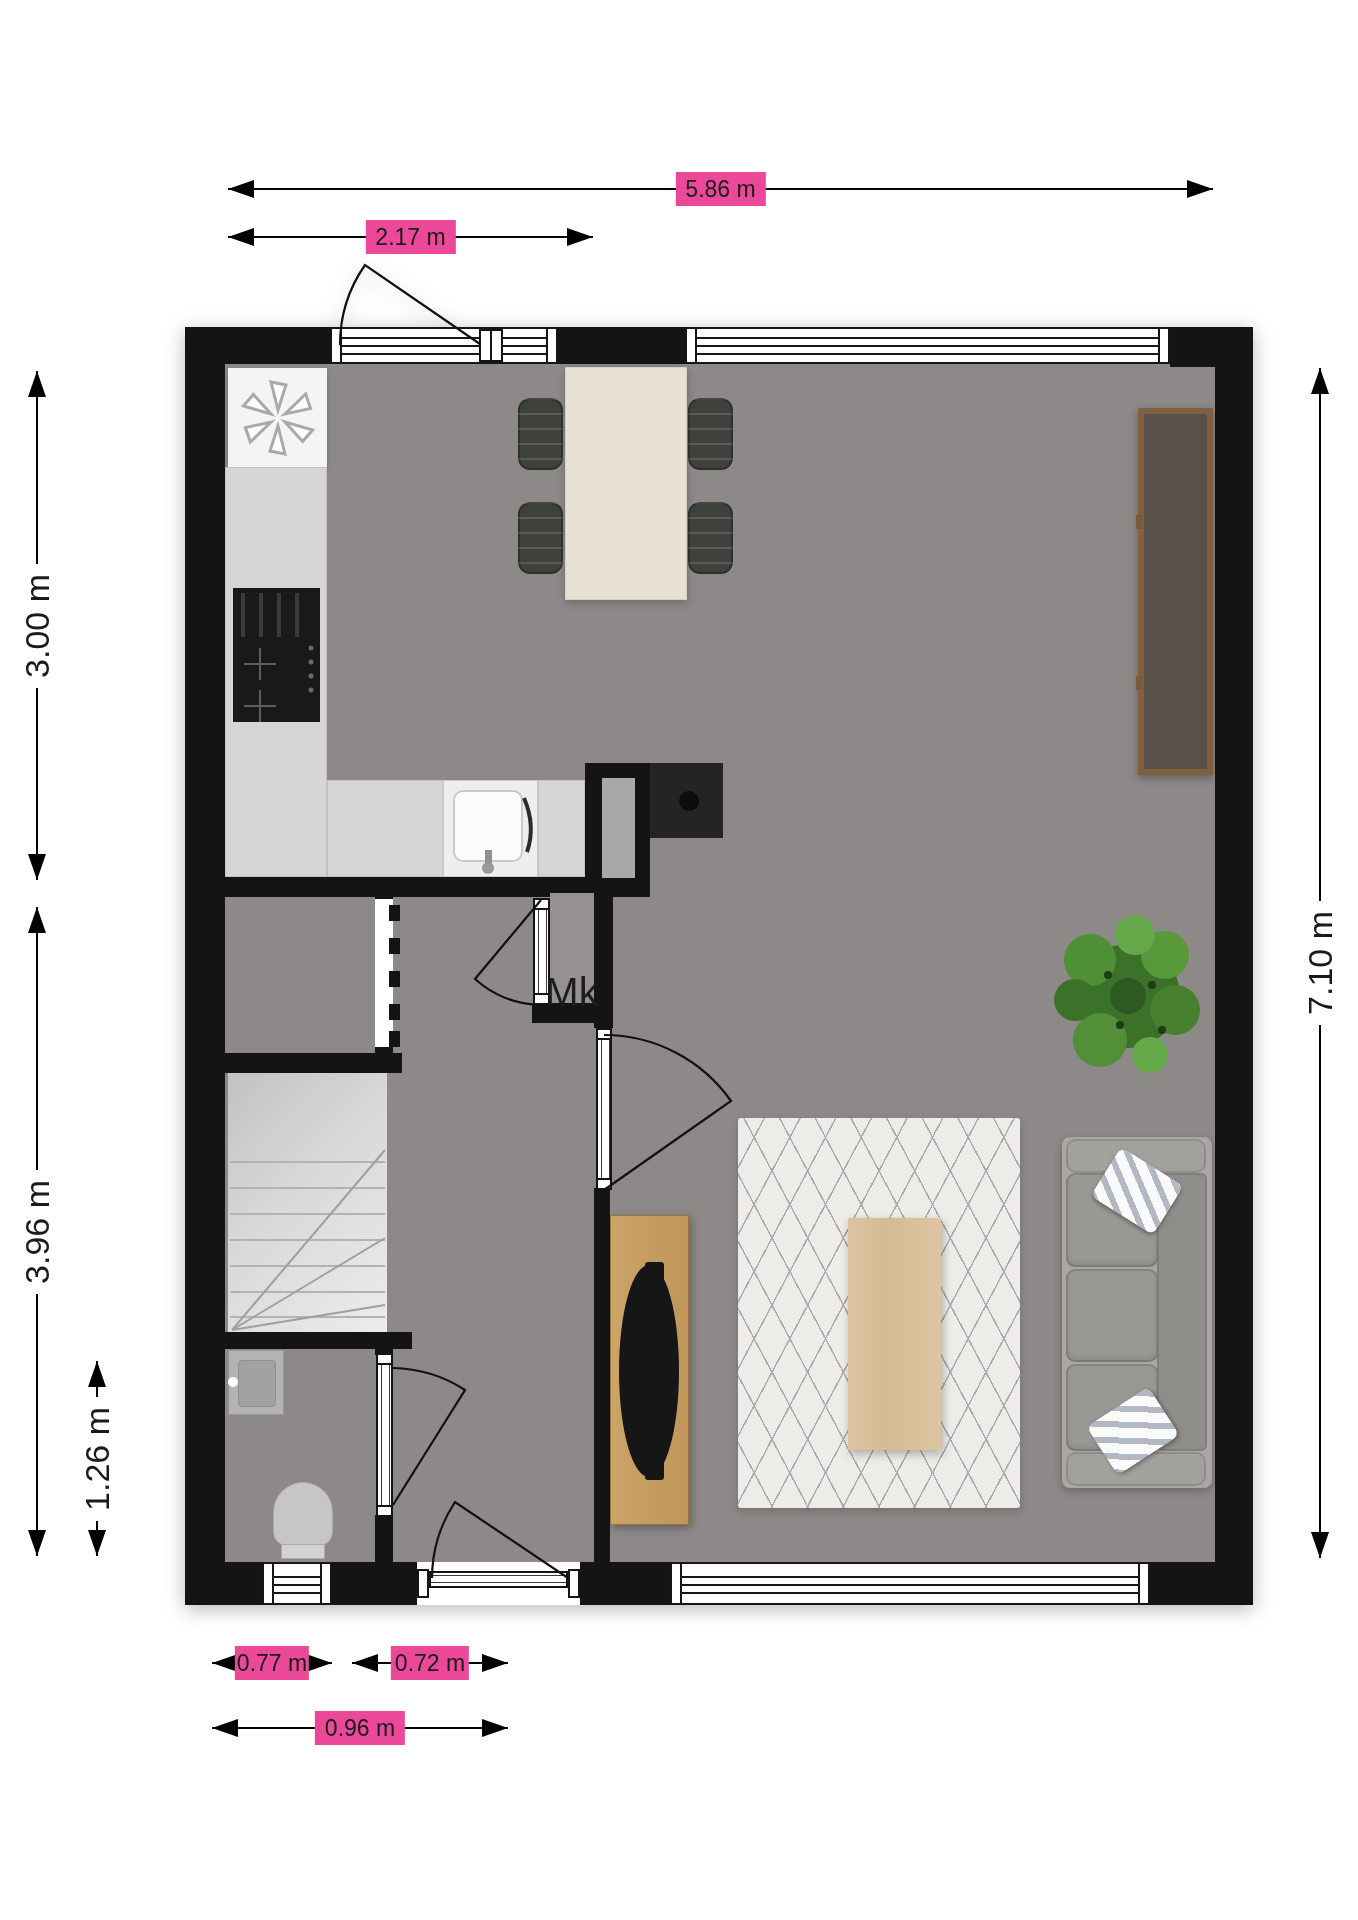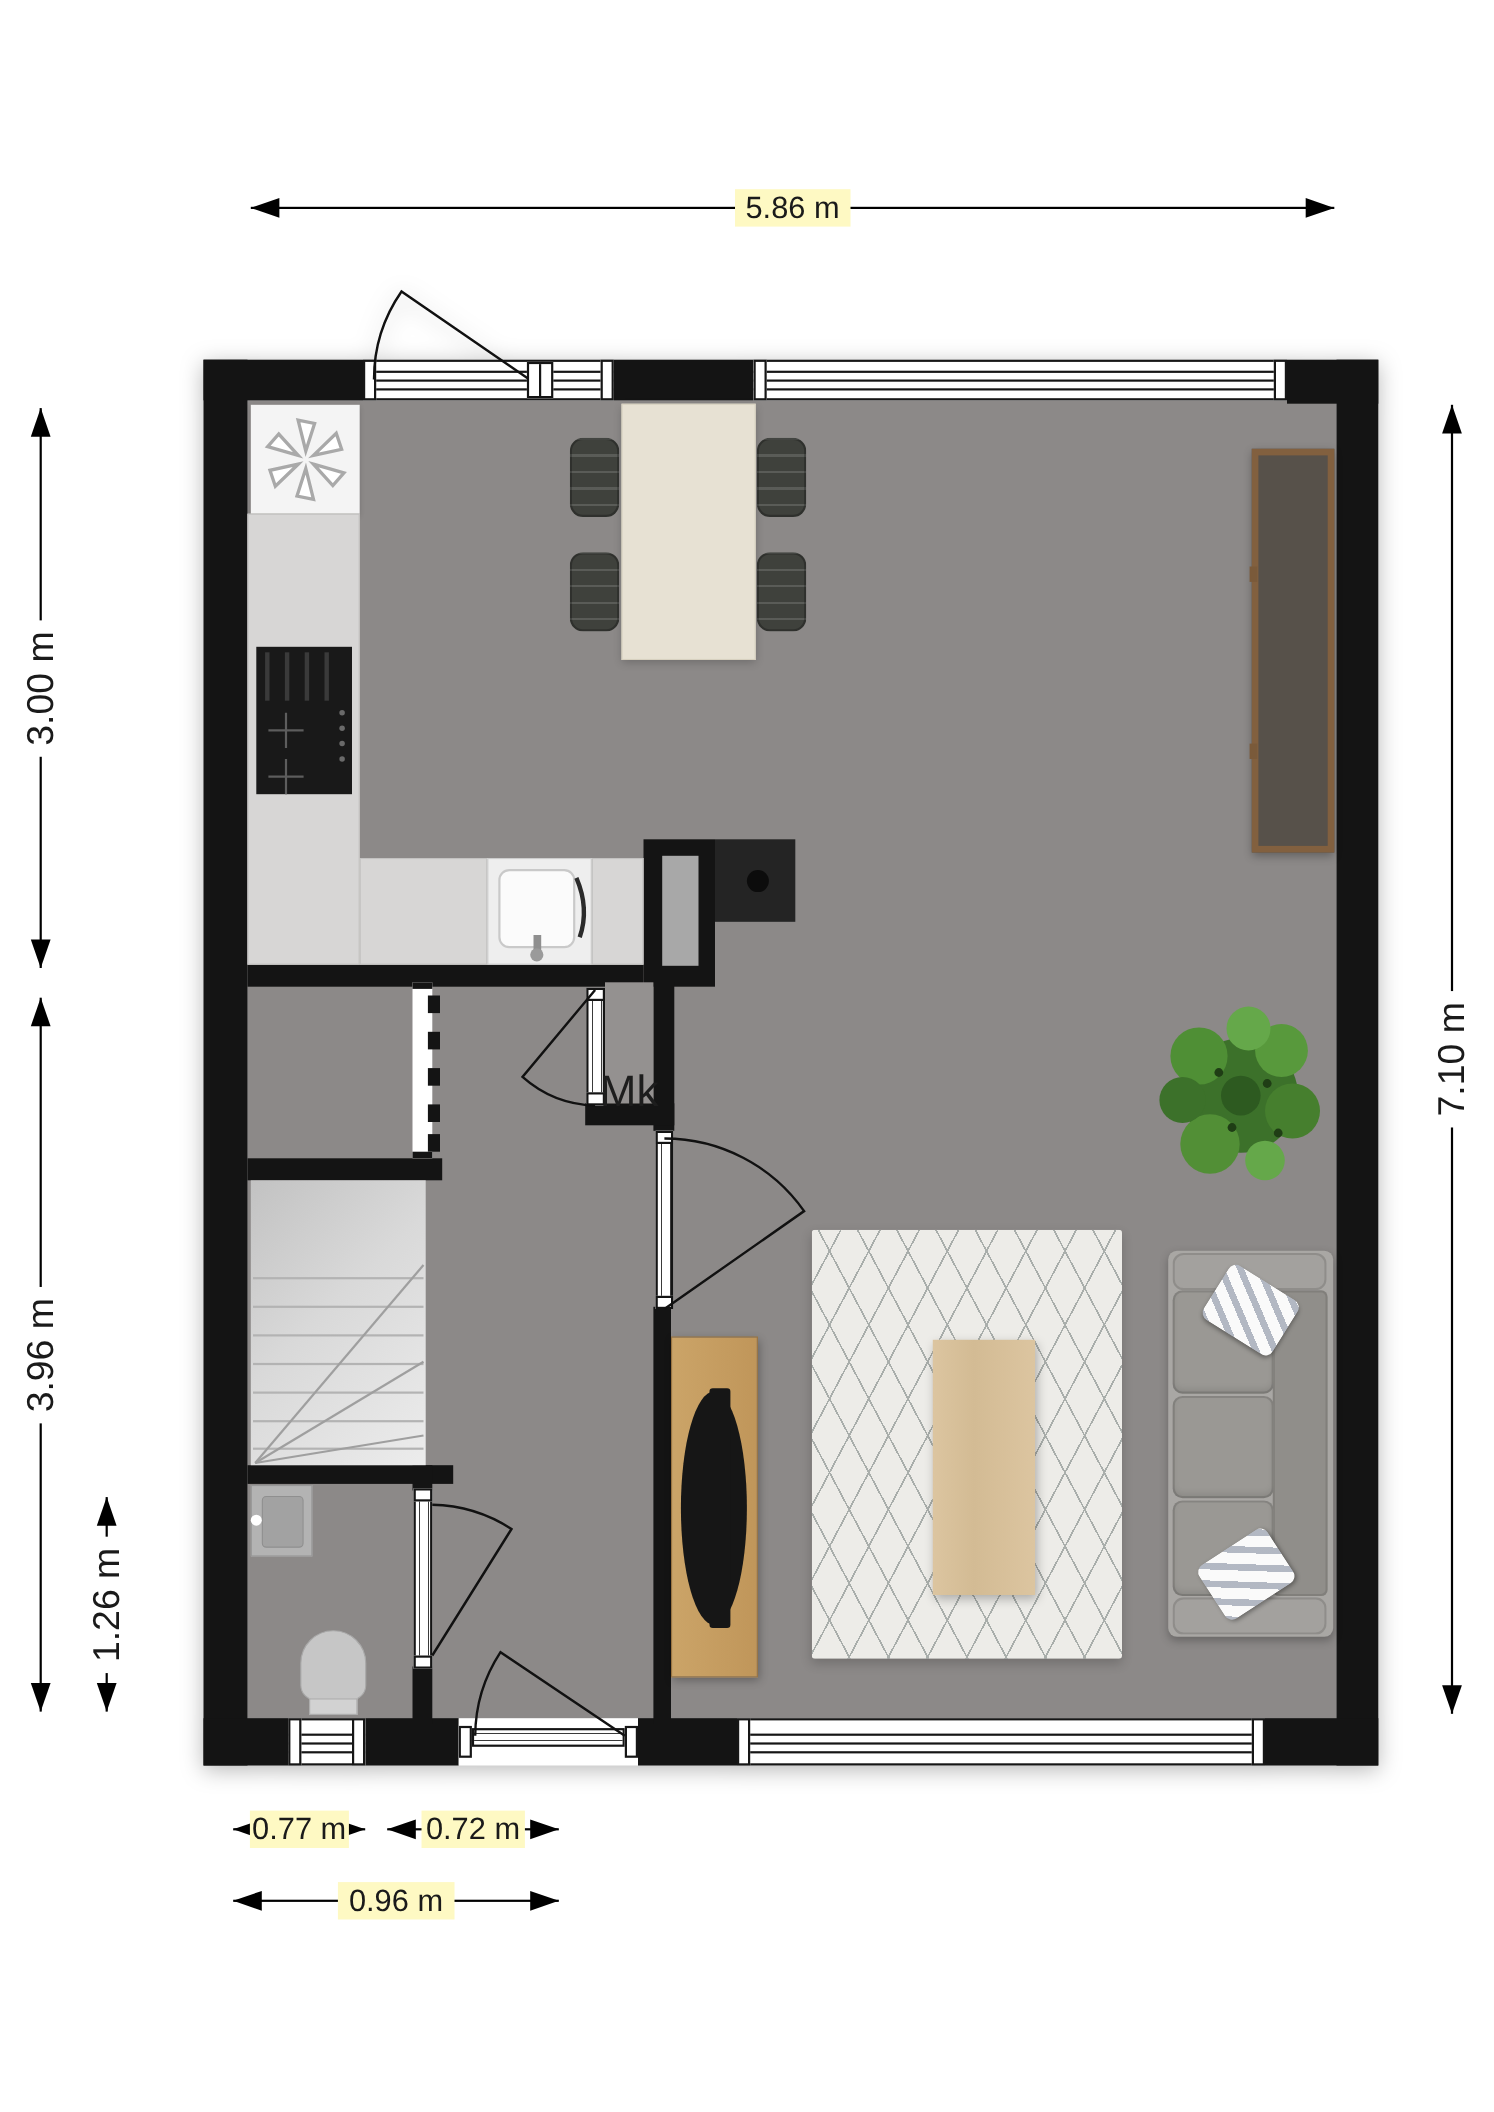--- a/index.html
+++ b/index.html
@@ -37,22 +37,22 @@
           box-shadow:1px 2px 4px rgba(0,0,0,.35);}
   
   .dim{position:absolute;color:#1a1a1a;}
   .dline-h{position:absolute;left:0;right:0;top:16px;height:2px;background:#000;}
   .dline-v{position:absolute;top:0;bottom:0;left:16px;width:2px;background:#000;}
   .ah{position:absolute;width:0;height:0;border-style:solid;}
   .ah-l{left:0;top:8px;border-width:9px 26px 9px 0;border-color:transparent #000 transparent transparent;}
   .ah-r{right:0;top:8px;border-width:9px 0 9px 26px;border-color:transparent transparent transparent #000;}
   .ah-u{top:0;left:8px;border-width:0 9px 26px 9px;border-color:transparent transparent #000 transparent;}
   .ah-d{bottom:0;left:8px;border-width:26px 9px 0 9px;border-color:#000 transparent transparent transparent;}
-  .dlab{position:absolute;left:50%;top:50%;transform:translate(-50%,-50%);background:#fef9c3;
-        font-size:28px;line-height:34px;padding:0 10px;white-space:nowrap;}
+  .dlab{position:absolute;left:50%;top:50%;transform:translate(-50%,-50%);background:#ec4899;
+        font-size:23px;line-height:34px;padding:0 10px;white-space:nowrap;}
   .dlab-v{position:absolute;left:50%;top:50%;transform:translate(-50%,-50%) rotate(-90deg);background:#fff;
         font-size:34px;line-height:34px;padding:0 10px;white-space:nowrap;}
   .room-label{position:absolute;font-size:40px;color:#1d1d1d;}
   svg.lines{position:absolute;left:0;top:0;pointer-events:none;}
 </style>
 </head>
 <body>
 
 <div class="canvas">
   <div class="plan">
@@ -279,20 +279,26 @@
       </g>
     </svg>
   </div>
 
   <div class="dim" style="left:228px;top:172px;width:985px;height:34px;">
     <div class="dline-h"></div>
       <div class="ah ah-l"></div>
       <div class="ah ah-r"></div>
     <span class="dlab">5.86 m</span>
   </div>
+  <div class="dim" style="left:228px;top:220px;width:365px;height:34px;">
+    <div class="dline-h"></div>
+      <div class="ah ah-l"></div>
+      <div class="ah ah-r"></div>
+    <span class="dlab">2.17 m</span>
+  </div>
 
   <div class="dim" style="left:20px;top:371px;width:34px;height:509px;">
     <div class="dline-v"></div>
       <div class="ah ah-u"></div>
       <div class="ah ah-d"></div>
     <span class="dlab-v">3.00 m</span>
   </div>
   <div class="dim" style="left:20px;top:907px;width:34px;height:649px;">
     <div class="dline-v"></div>
       <div class="ah ah-u"></div>

